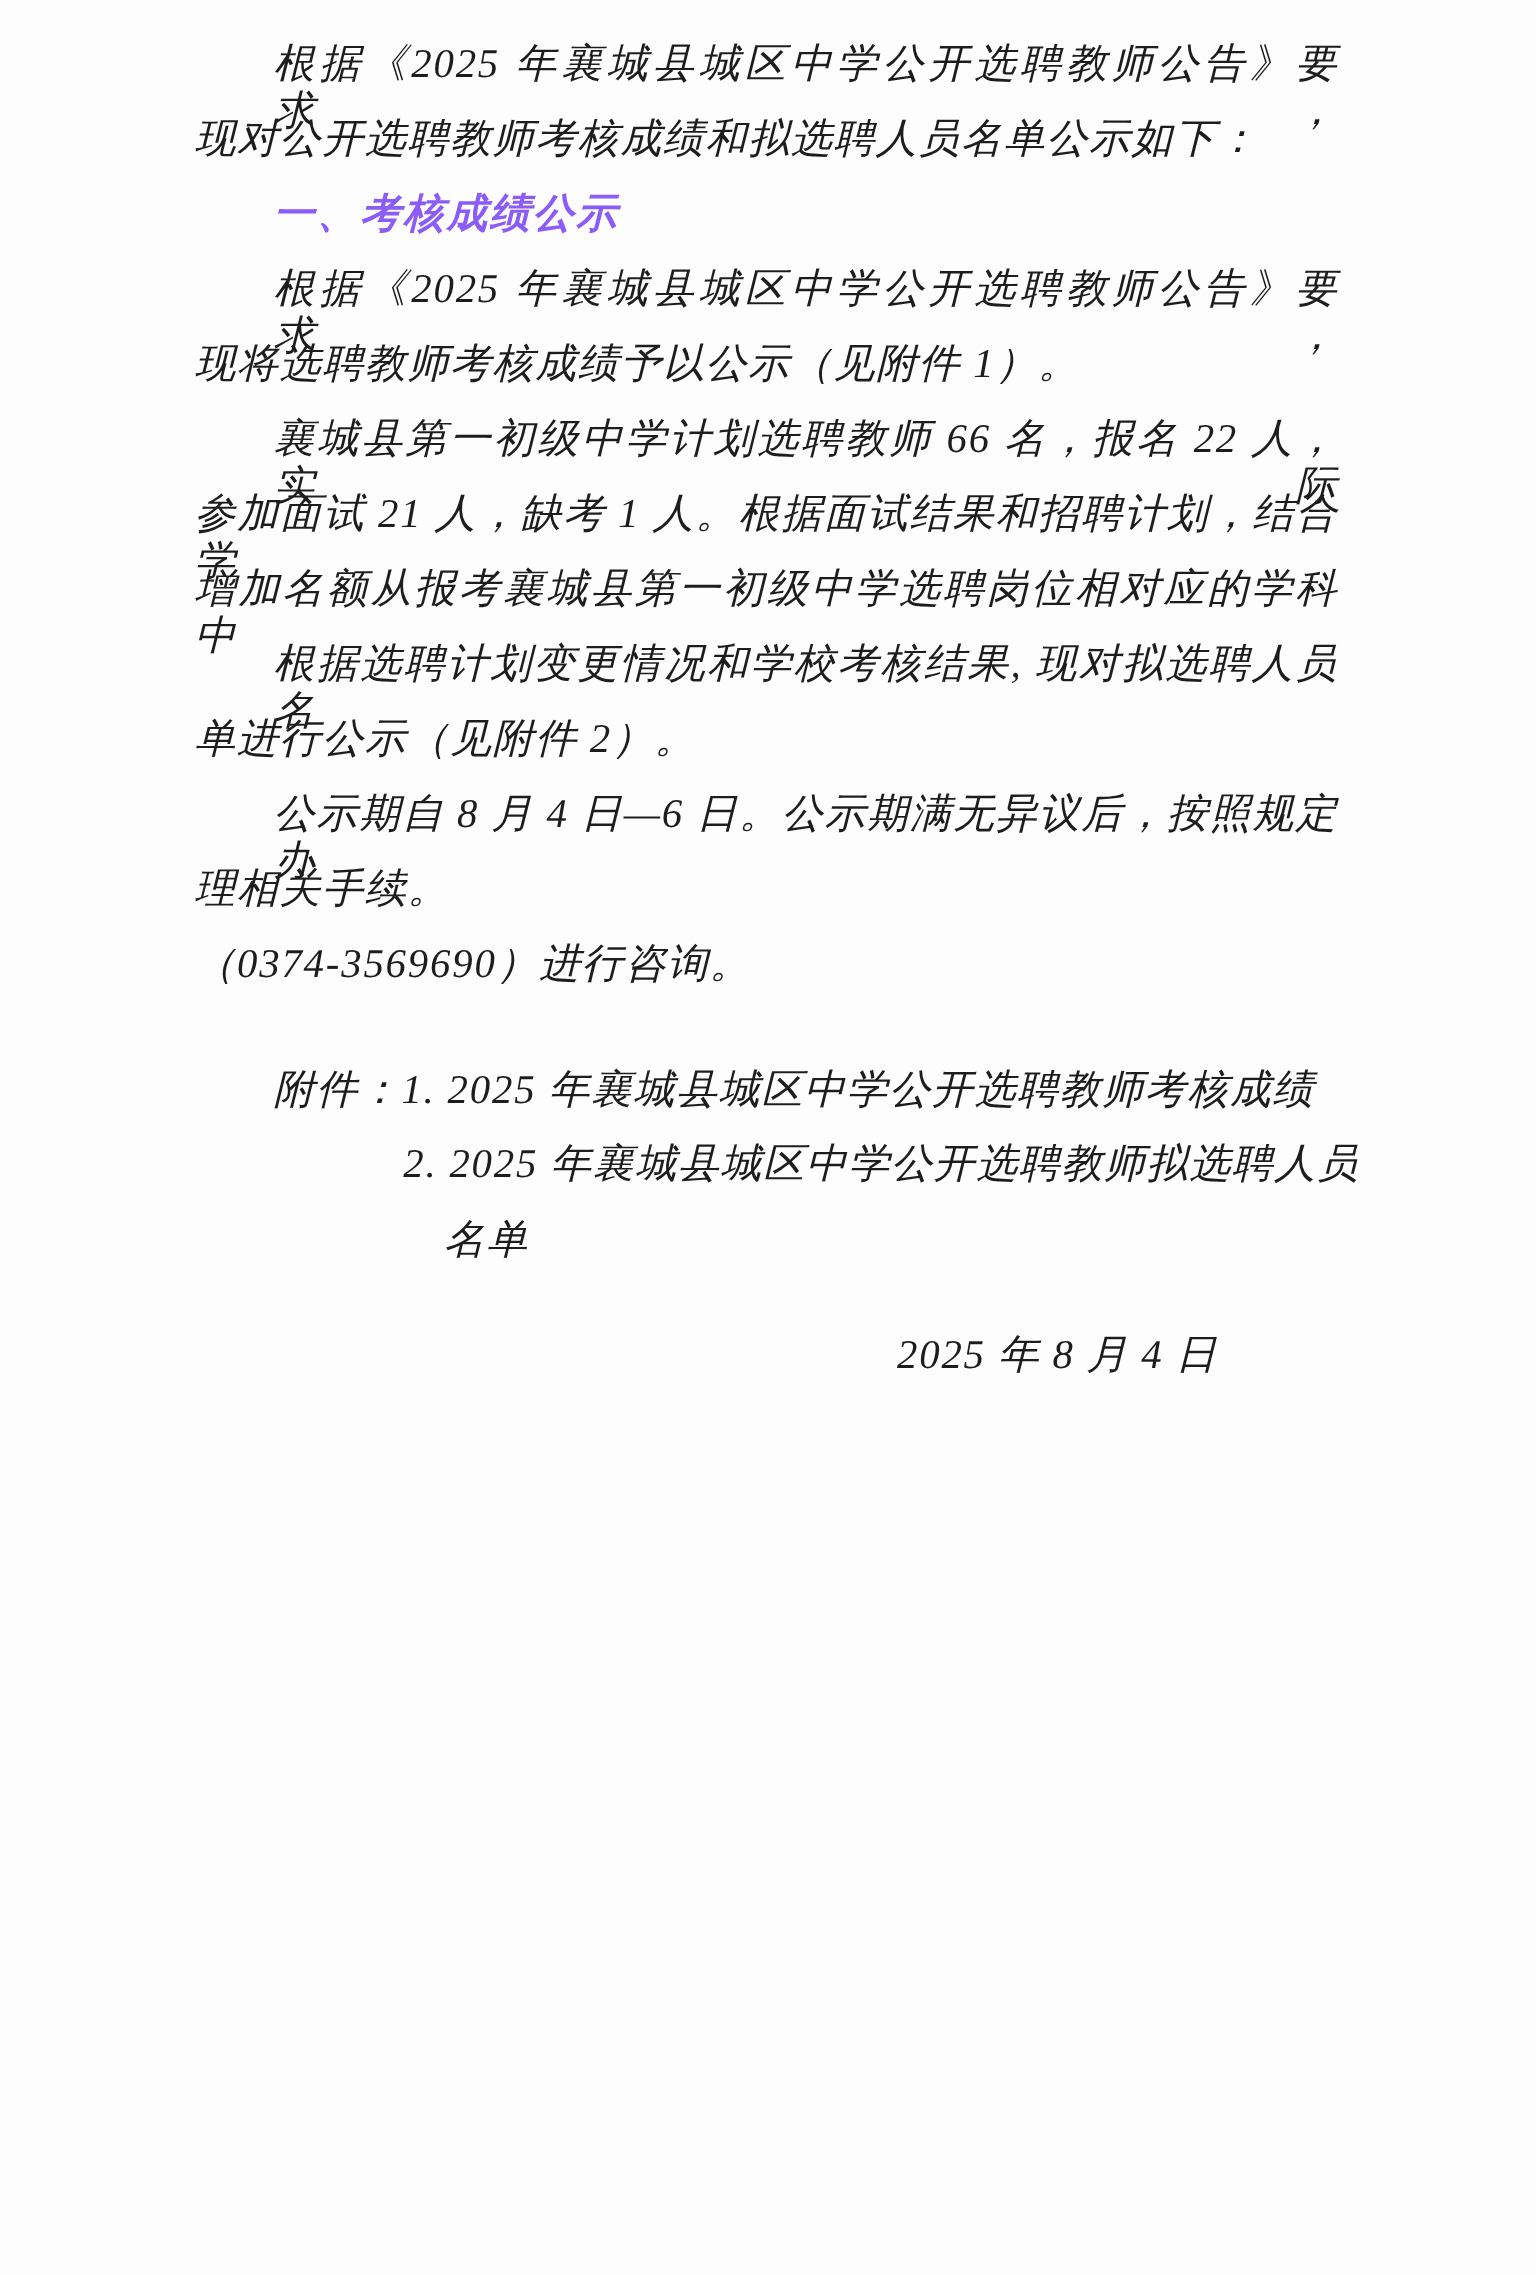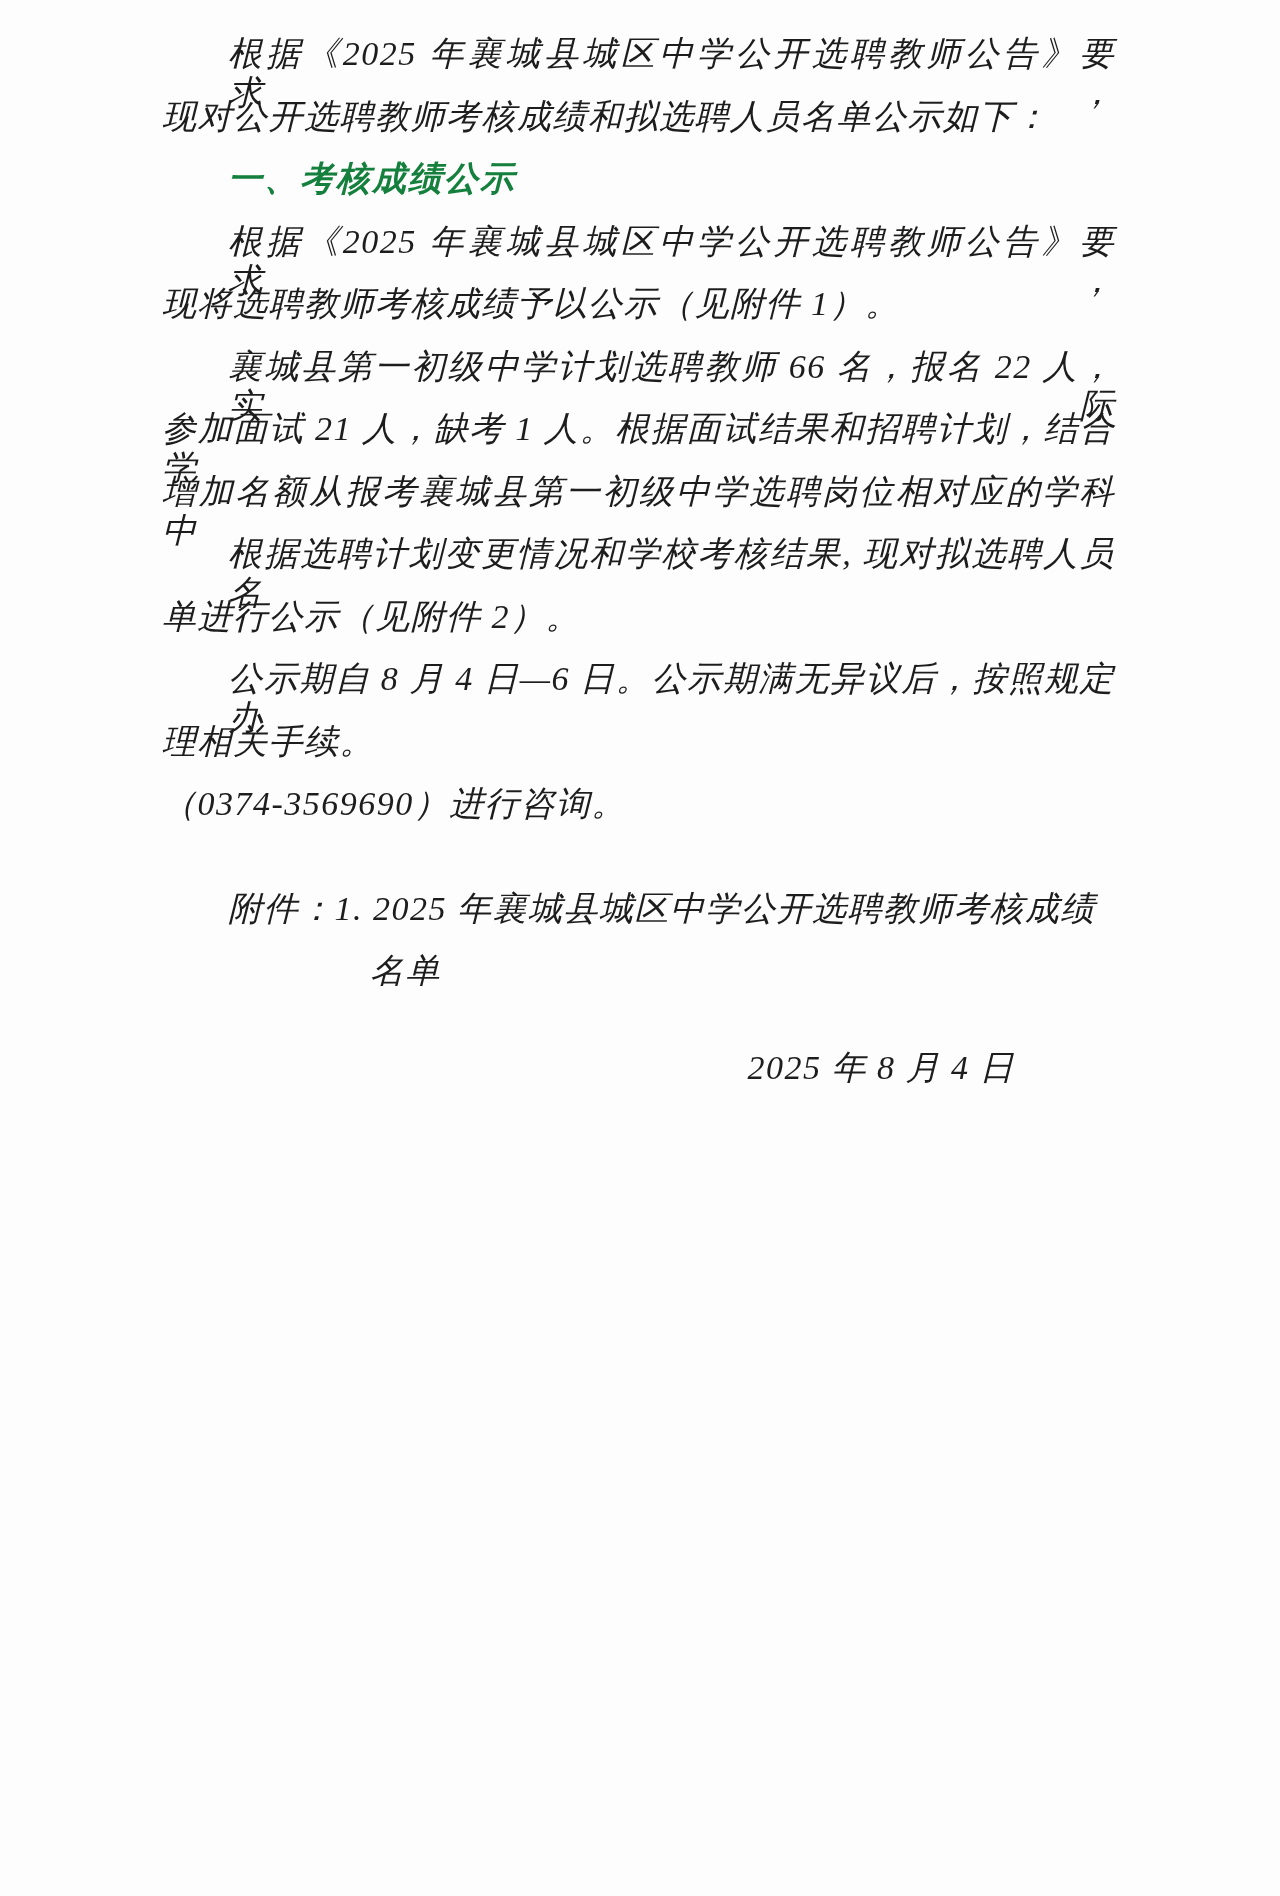--- a/index.html
+++ b/index.html
@@ -30,21 +30,21 @@
   
   .just{
     white-space:normal;
     text-align:justify;
     text-align-last:justify;
     -moz-text-align-last:justify;
   }
   .head{
     font-family:"Liberation Sans","DejaVu Sans",sans-serif;
     font-weight:700;
-    color:#15803d;
+    color:#8b5cf6;
     letter-spacing:2px;
   }
   .att2{padding-left:174px;}
   .att3{padding-left:208px;}
   .sp1{height:42px;}
   .sp2{height:34px;}
   .sig-org{text-align:right;padding-right:83px;}
   .sig-date{text-align:right;padding-right:100px;}
 </style>
 </head>
@@ -66,20 +66,21 @@
 
     <div class="ln indent just">根据选聘计划变更情况和学校考核结果, 现对拟选聘人员名</div>
     <div class="ln">单进行公示（见附件 2）。</div>
     <div class="ln indent just">公示期自 8 月 4 日—6 日。公示期满无异议后，按照规定办</div>
     <div class="ln">理相关手续。</div>
     <div class="ln">（0374-3569690）进行咨询。</div>
 
     <div class="sp1"></div>
 
     <div class="ln indent">附件：1. 2025 年襄城县城区中学公开选聘教师考核成绩</div>
+    <div class="ln att2">2. 2025 年襄城县城区中学公开选聘教师拟选聘人员</div>
     <div class="ln att3">名单</div>
 
     <div class="sp2"></div>
 
     <div class="ln sig-date">2025 年 8 月 4 日</div>
 
   </div>
 </div>
 
 </body></html>

